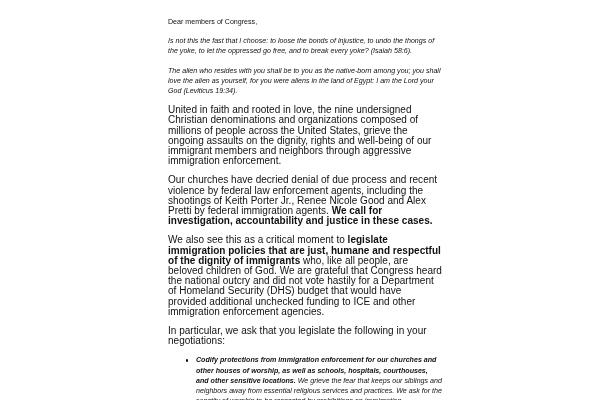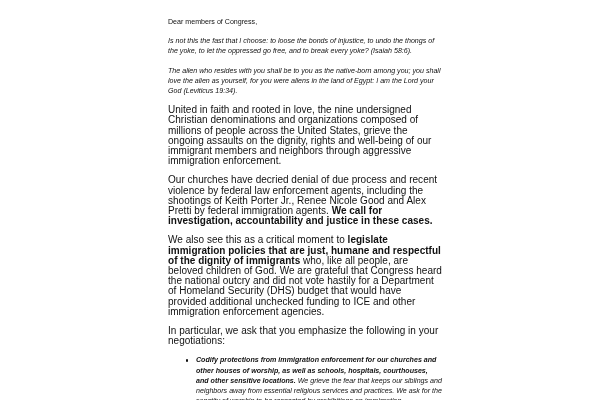--- a/index.html
+++ b/index.html
@@ -91,21 +91,21 @@
 
     <p class="para">
       <span>Our churches have decried denial of due process and recent violence by federal law enforcement agents, including the shootings of Keith Porter Jr., Renee Nicole Good and Alex Pretti by federal immigration  agents. </span><span class="b">We call for investigation, accountability and justice in these cases.</span>
     </p>
 
     <p class="para">
       <span>We also see this as a critical moment to </span><span class="b">legislate immigration policies that are just, humane and respectful of the dignity of immigrants</span><span> who, like all people, are beloved children of God. We are grateful that Congress heard the national outcry and did not vote hastily for a Department of Homeland Security (DHS) budget that would have provided additional unchecked funding to ICE and other immigration enforcement agencies.</span>
     </p>
 
 
-    <p class="para">In particular, we ask that you emphasize the following in your negotiations:</p>
+    <p class="para">In particular, we ask that you legislate the following in your negotiations:</p>
 
     <ul class="bullets">
       <li>
         <span class="dot"></span>
         <span class="b">Codify protections from immigration enforcement for our churches and other houses of worship, as well as schools, hospitals, courthouses, and other sensitive locations.</span><span> We grieve the fear that keeps our siblings and neighbors away from essential religious services and practices. We ask for the sanctity of worship to be respected by prohibitions on immigration enforcement at or near sensitive locations.</span>
       </li>
       <li>
         
         
       </li>

